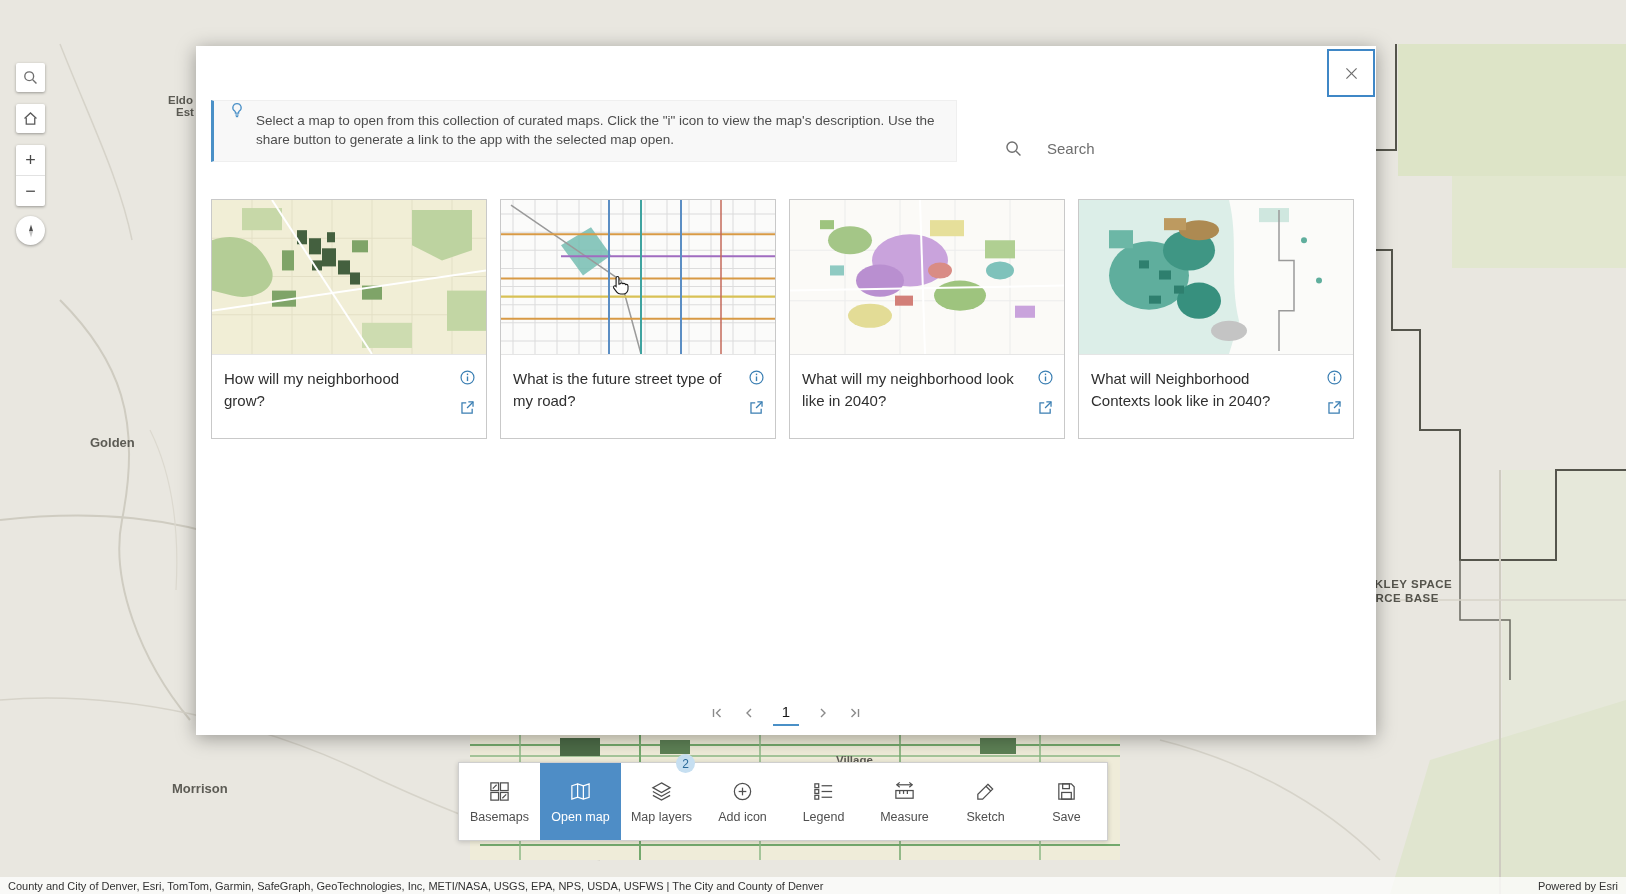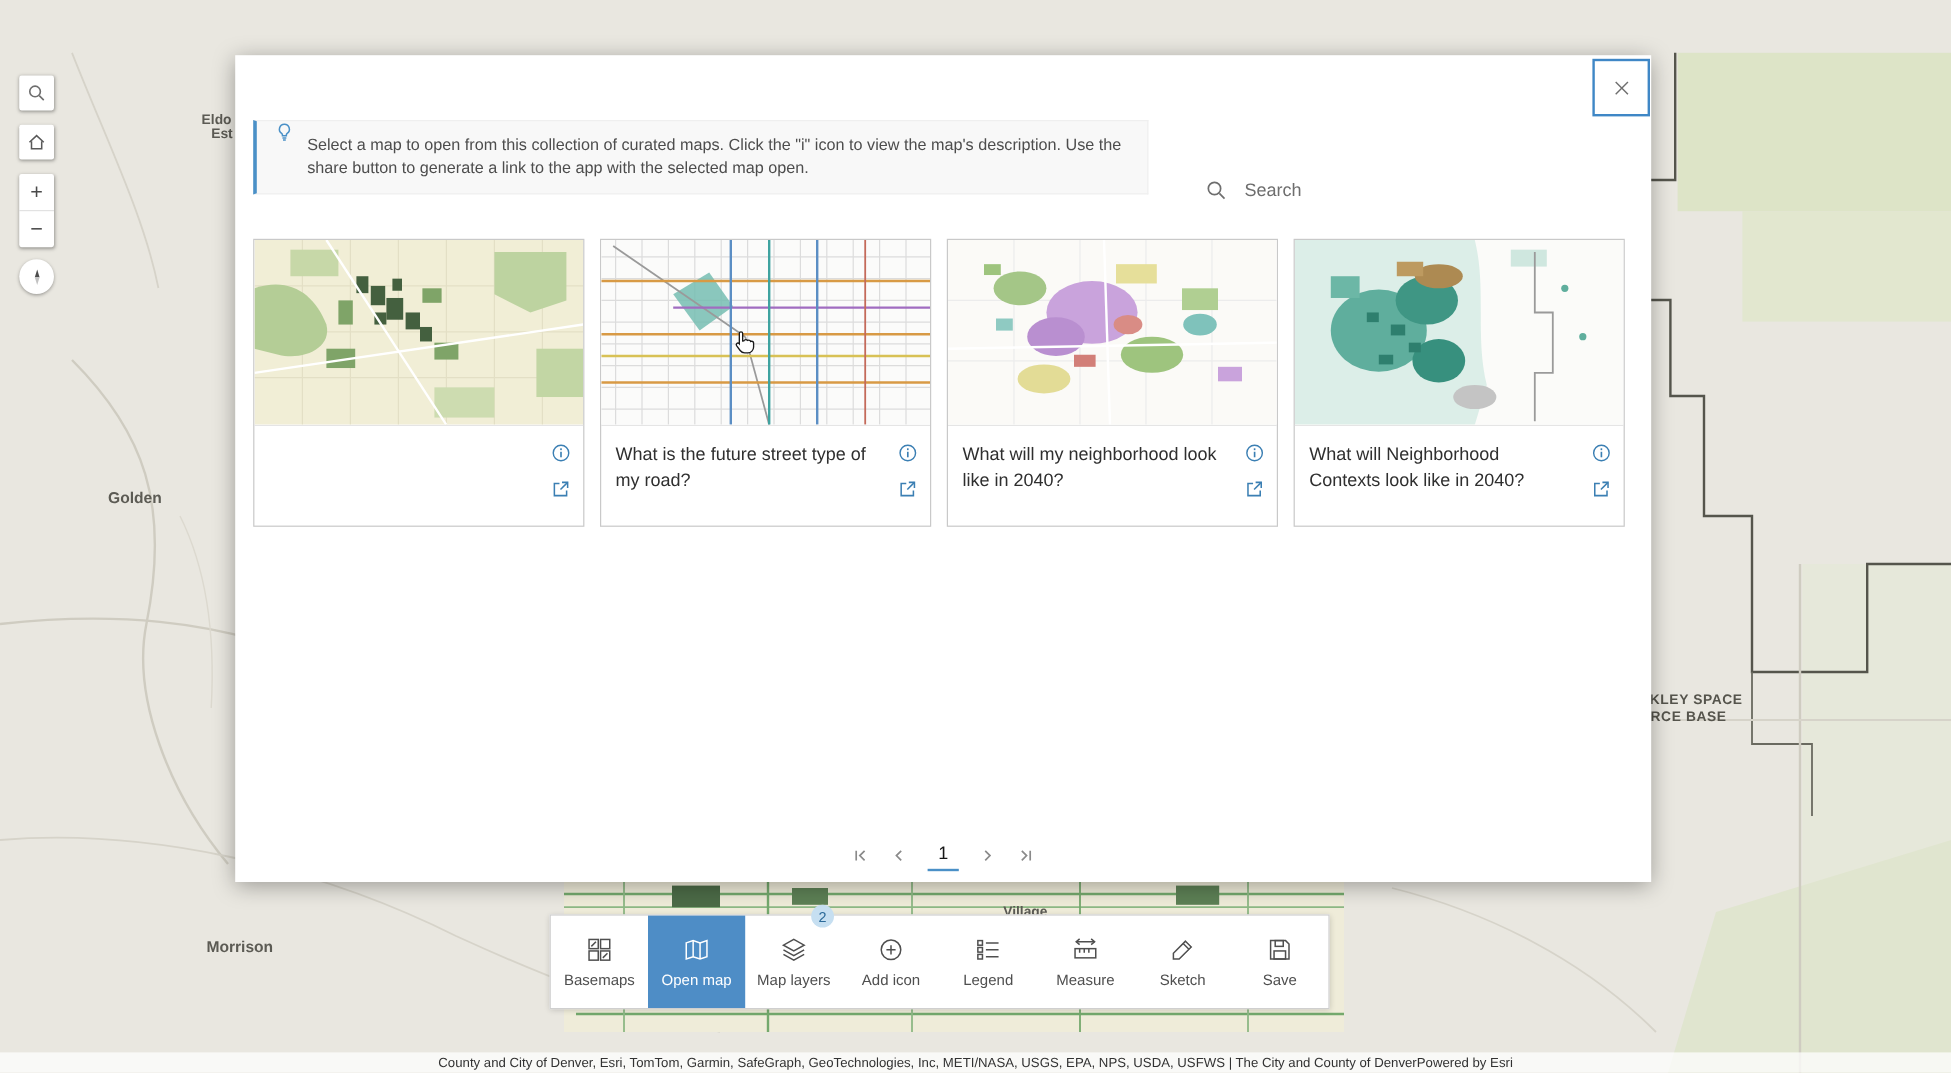--- a/index.html
+++ b/index.html
@@ -34,34 +34,34 @@
            border:1px solid #cfcfcf;box-shadow:0 1px 5px rgba(0,0,0,.18);z-index:6;}
   .tb-btn{width:81px;display:flex;flex-direction:column;align-items:center;justify-content:center;gap:7px;
           font-size:12.5px;color:#4f4f4f;cursor:pointer;position:relative;}
   .tb-btn svg{stroke:currentColor;}
   .tb-btn.active{background:#4e8dc6;color:#fff;}
   .tb-badge{position:absolute;top:-9px;right:7px;width:19px;height:19px;border-radius:50%;background:#c6dff1;
             color:#2b6a99;font-size:12px;display:flex;align-items:center;justify-content:center;}
 
   
   .attribution{position:absolute;left:0;right:0;bottom:0;height:17px;background:rgba(255,255,255,.74);
-               display:flex;justify-content:center;align-items:center;font-size:11px;color:#323232;
+               display:flex;justify-content:space-between;align-items:center;font-size:11px;color:#323232;
                padding:0 8px;z-index:25;}
 
   
   .modal{position:absolute;left:196px;top:46px;width:1180px;height:689px;background:#fff;
          box-shadow:0 3px 18px rgba(0,0,0,.35);z-index:40;}
   .modal-title{position:absolute;left:69px;top:58px;font-size:20px;color:#2f2f2f;}
   .modal-close{position:absolute;right:1px;top:3px;width:48px;height:48px;border:2px solid #3f87c6;background:#fff;
                display:flex;align-items:center;justify-content:center;cursor:pointer;box-sizing:border-box;}
   .notice{position:absolute;left:15px;top:54px;width:746px;min-height:62px;background:#f8f8f8;
           border:1px solid #efefef;border-left:3px solid #4a90c7;display:flex;align-items:flex-start;box-sizing:border-box;}
   .notice-icon{flex:0 0 auto;margin:0 10px 0 14px;width:18px;height:18px;}
   .notice-text{font-size:13.5px;line-height:19px;color:#4d4d4d;padding:10px 16px 10px 0;max-width:680px;}
-  .search-box{position:absolute;left:808px;top:82px;width:350px;height:40px;display:flex;align-items:flex-end;gap:12px;}
+  .search-box{position:absolute;left:808px;top:82px;width:350px;height:40px;display:flex;align-items:center;gap:22px;}
   .search-box input{border:none;outline:none;background:transparent;font-size:15px;color:#333;width:280px;
                     font-family:"Liberation Sans",sans-serif;}
   .search-box input::placeholder{color:#6e6e6e;}
 
   .cards{position:absolute;left:15px;top:153px;display:flex;gap:13px;}
   .card{width:276px;height:240px;border:1px solid #c9c9c9;background:#fff;box-sizing:border-box;cursor:pointer;}
   .card-thumb{height:154px;border-bottom:1px solid #e5e5e5;overflow:hidden;}
   .card-thumb svg{display:block;}
   .card-body{position:relative;padding:13px 10px 0 12px;}
   .card-title{font-size:15px;line-height:22px;color:#2f2f2f;width:212px;}
@@ -110,21 +110,21 @@
     <line x1="1040" y1="735" x2="1040" y2="860" stroke="#8db884" stroke-width="1.5"></line>
     <rect x="560" y="738" width="40" height="18" fill="#4c6b47"></rect>
     <rect x="660" y="740" width="30" height="14" fill="#5d8055"></rect>
     <rect x="980" y="738" width="36" height="16" fill="#5d8055"></rect>
   </svg>
 
   <div class="map-label small" style="left:168px;top:94px;">
     <div>Eldo</div>
     <div style="padding-left:8px;">Est</div>
   </div>
-  <div class="map-label place" style="left:90px;top:407px;">Golden</div>
+  <div class="map-label place" style="left:90px;top:435px;">Golden</div>
   <div class="map-label place" style="left:172px;top:781px;">Morrison</div>
   <div class="map-label small" style="left:836px;top:738px;margin-top:16px;">Village</div>
   <div class="map-label base" style="left:1366px;top:577px;">
     <div>CKLEY SPACE</div>
     <div>ORCE BASE</div>
   </div>
 
 
   <div class="ctrl btn" style="top:63px;">
     <svg viewBox="0 0 20 20" width="17" height="17">
@@ -295,20 +295,21 @@
                 <rect x="126" y="60" width="12" height="14"></rect>
               <rect x="100" y="60" width="10" height="10"></rect>
                 <rect x="115" y="32" width="8" height="10"></rect>
               <rect x="138" y="72" width="10" height="12"></rect>
             </g>
             <line x1="60" y1="0" x2="160" y2="153" stroke="#ffffff" stroke-width="2"></line>
             <line x1="0" y1="110" x2="274" y2="70" stroke="#ffffff" stroke-width="2"></line>
           </svg>
         </div>
         <div class="card-body">
+          <div class="card-title">How will my neighborhood grow?</div>
           <div class="card-icons">
             <span class="icon-btn">
               <svg viewBox="0 0 20 20" width="17" height="17">
                 <circle cx="10" cy="10" r="7.6" stroke="#3b7fb3" stroke-width="1.4" fill="none"></circle>
                 <rect x="9.2" y="8.8" width="1.6" height="5.4" fill="#3b7fb3"></rect>
                   <rect x="9.2" y="5.4" width="1.6" height="1.8" fill="#3b7fb3"></rect>
               </svg>
             </span>
             <span class="icon-btn">
               <svg viewBox="0 0 20 20" width="17" height="17" fill="none" stroke="#3b7fb3" stroke-width="1.5">

